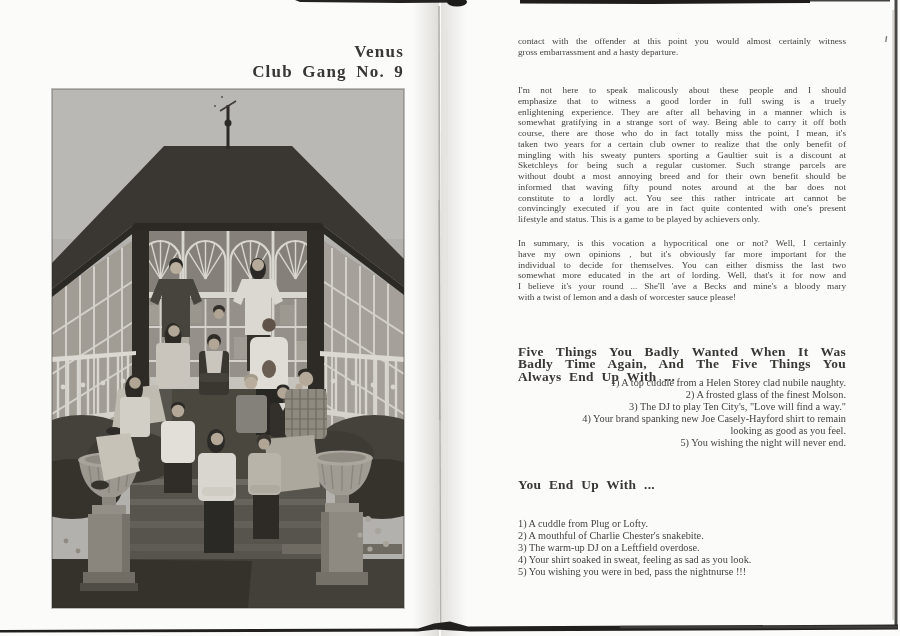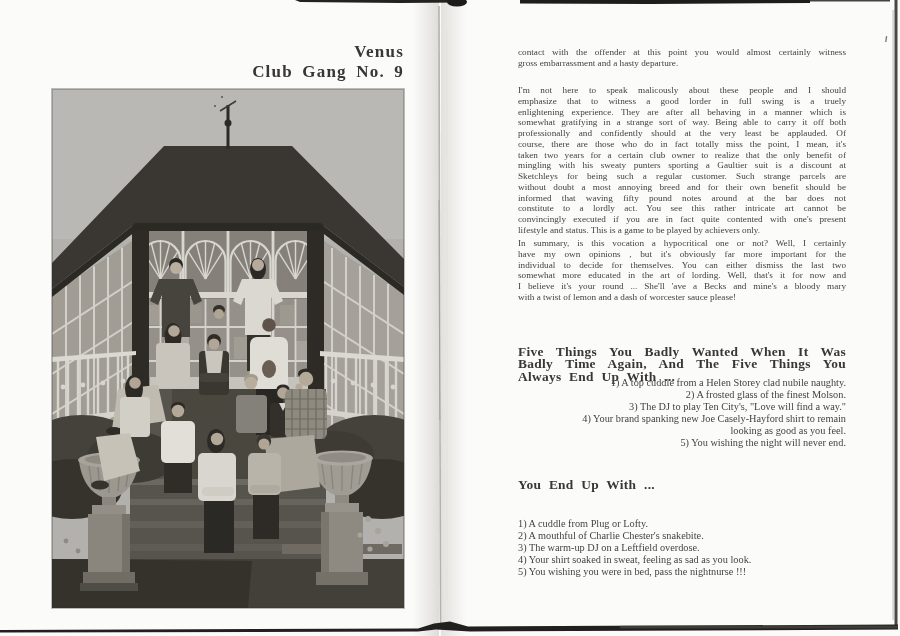--- a/index.html
+++ b/index.html
@@ -10,21 +10,21 @@
          font-weight:bold;font-size:17px;line-height:20px;color:#393733;
          letter-spacing:1.2px;word-spacing:4px;}
   .photo{position:absolute;left:52px;top:89px;width:352px;height:519px;
          outline:1px solid rgba(70,68,62,.35);}
   
   .tblock{position:absolute;left:518px;width:328px;}
   .tline{white-space:nowrap;}
   .jblock .tline{text-align:justify;text-align-last:justify;white-space:normal;}
   .jblock .tline:last-child{text-align-last:left;}
   .para{font-size:9.2px;line-height:10.75px;color:#45433e;}
-  #p1{top:47px;}
+  #p1{top:36px;}
   #p2{top:85px;}
   #p3{top:238px;}
   .bighead{font-weight:bold;font-size:13.4px;line-height:12.3px;color:#393733;
            letter-spacing:.3px;word-spacing:4px;}
   #h1{top:346px;}
   #h2{top:477px;font-weight:bold;font-size:13.4px;color:#393733;
       letter-spacing:.3px;word-spacing:4px;position:absolute;left:518px;text-align:center;}
   .list{font-size:10.3px;line-height:11.95px;color:#45433e;}
   #l1{top:377px;text-align:right;}
   #l2{top:518px;}
@@ -353,21 +353,20 @@
   <div>
     <div id="p1" class="tblock para jblock">
         <div class="tline">contact with the offender at this point you would almost certainly witness</div>
         <div class="tline">gross embarrassment and a hasty departure.</div>
       </div>
     <div id="p2" class="tblock para jblock">
         <div class="tline">I'm not here to speak malicously about these people and I should</div>
         <div class="tline">emphasize that to witness a good lorder in full swing is a truely</div>
         <div class="tline">enlightening experience. They are after all behaving in a manner which is</div>
         <div class="tline">somewhat gratifying in a strange sort of way. Being able to carry it off both</div>
-        <div class="tline">professionally and confidently should at the very least be applauded. Of</div>
         <div class="tline">course, there are those who do in fact totally miss the point, I mean, it's</div>
         <div class="tline">taken two years for a certain club owner to realize that the only benefit of</div>
         <div class="tline">mingling with his sweaty punters sporting a Gaultier suit is a discount at</div>
         <div class="tline">Sketchleys for being such a regular customer. Such strange parcels are</div>
         <div class="tline">without doubt a most annoying breed and for their own benefit should be</div>
         <div class="tline">informed that waving fifty pound notes around at the bar does not</div>
         <div class="tline">constitute to a lordly act. You see this rather intricate art cannot be</div>
         <div class="tline">convincingly executed if you are in fact quite contented with one's present</div>
         <div class="tline">lifestyle and status. This is a game to be played by achievers only.</div>
       </div>

